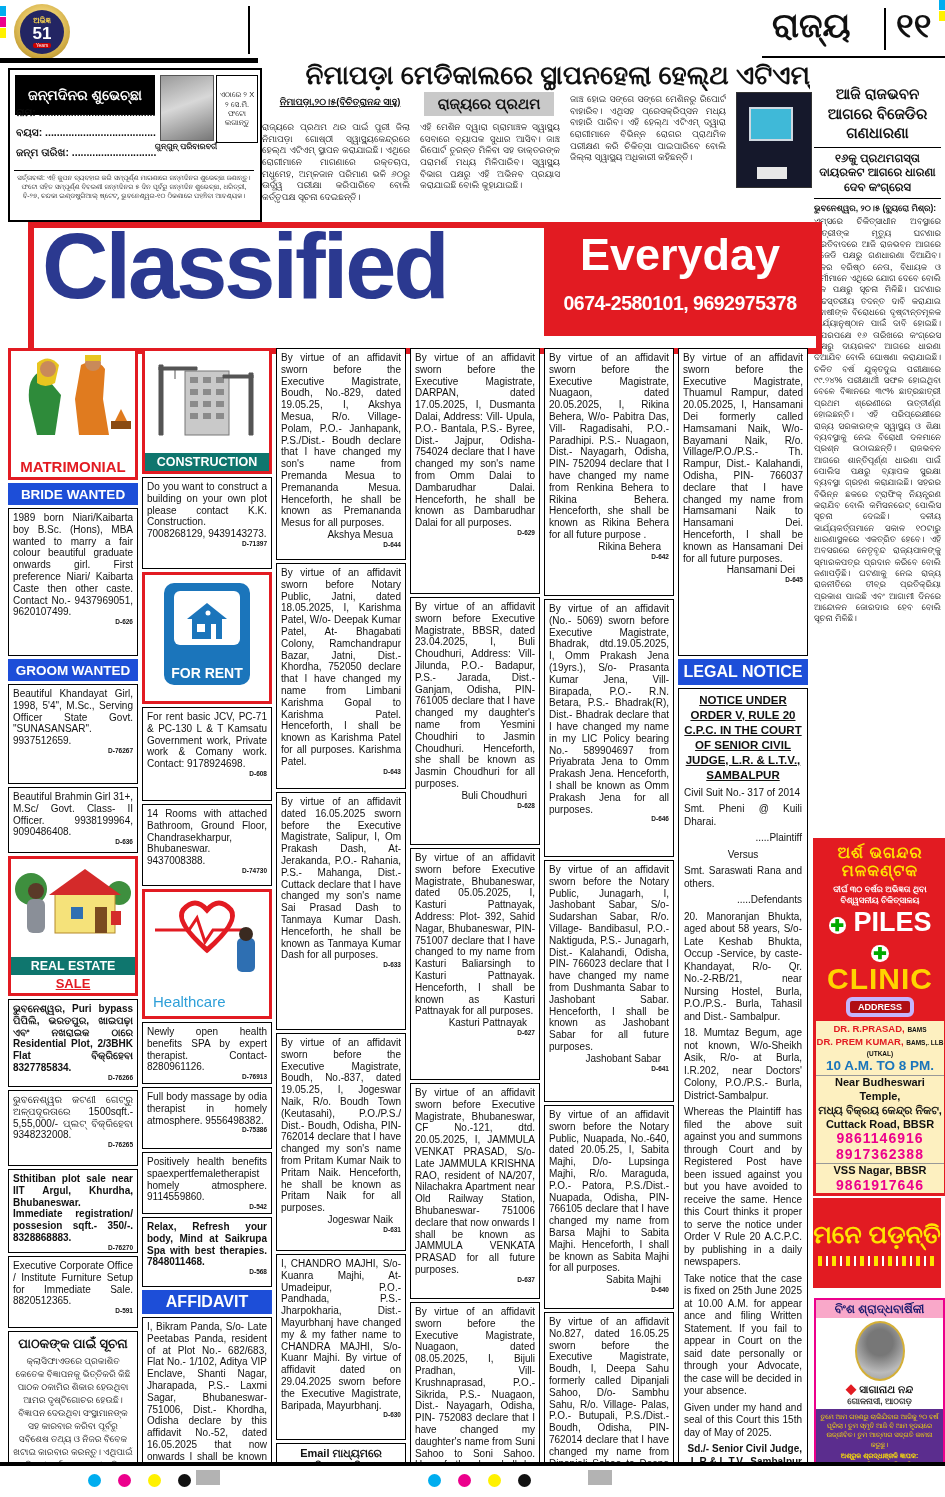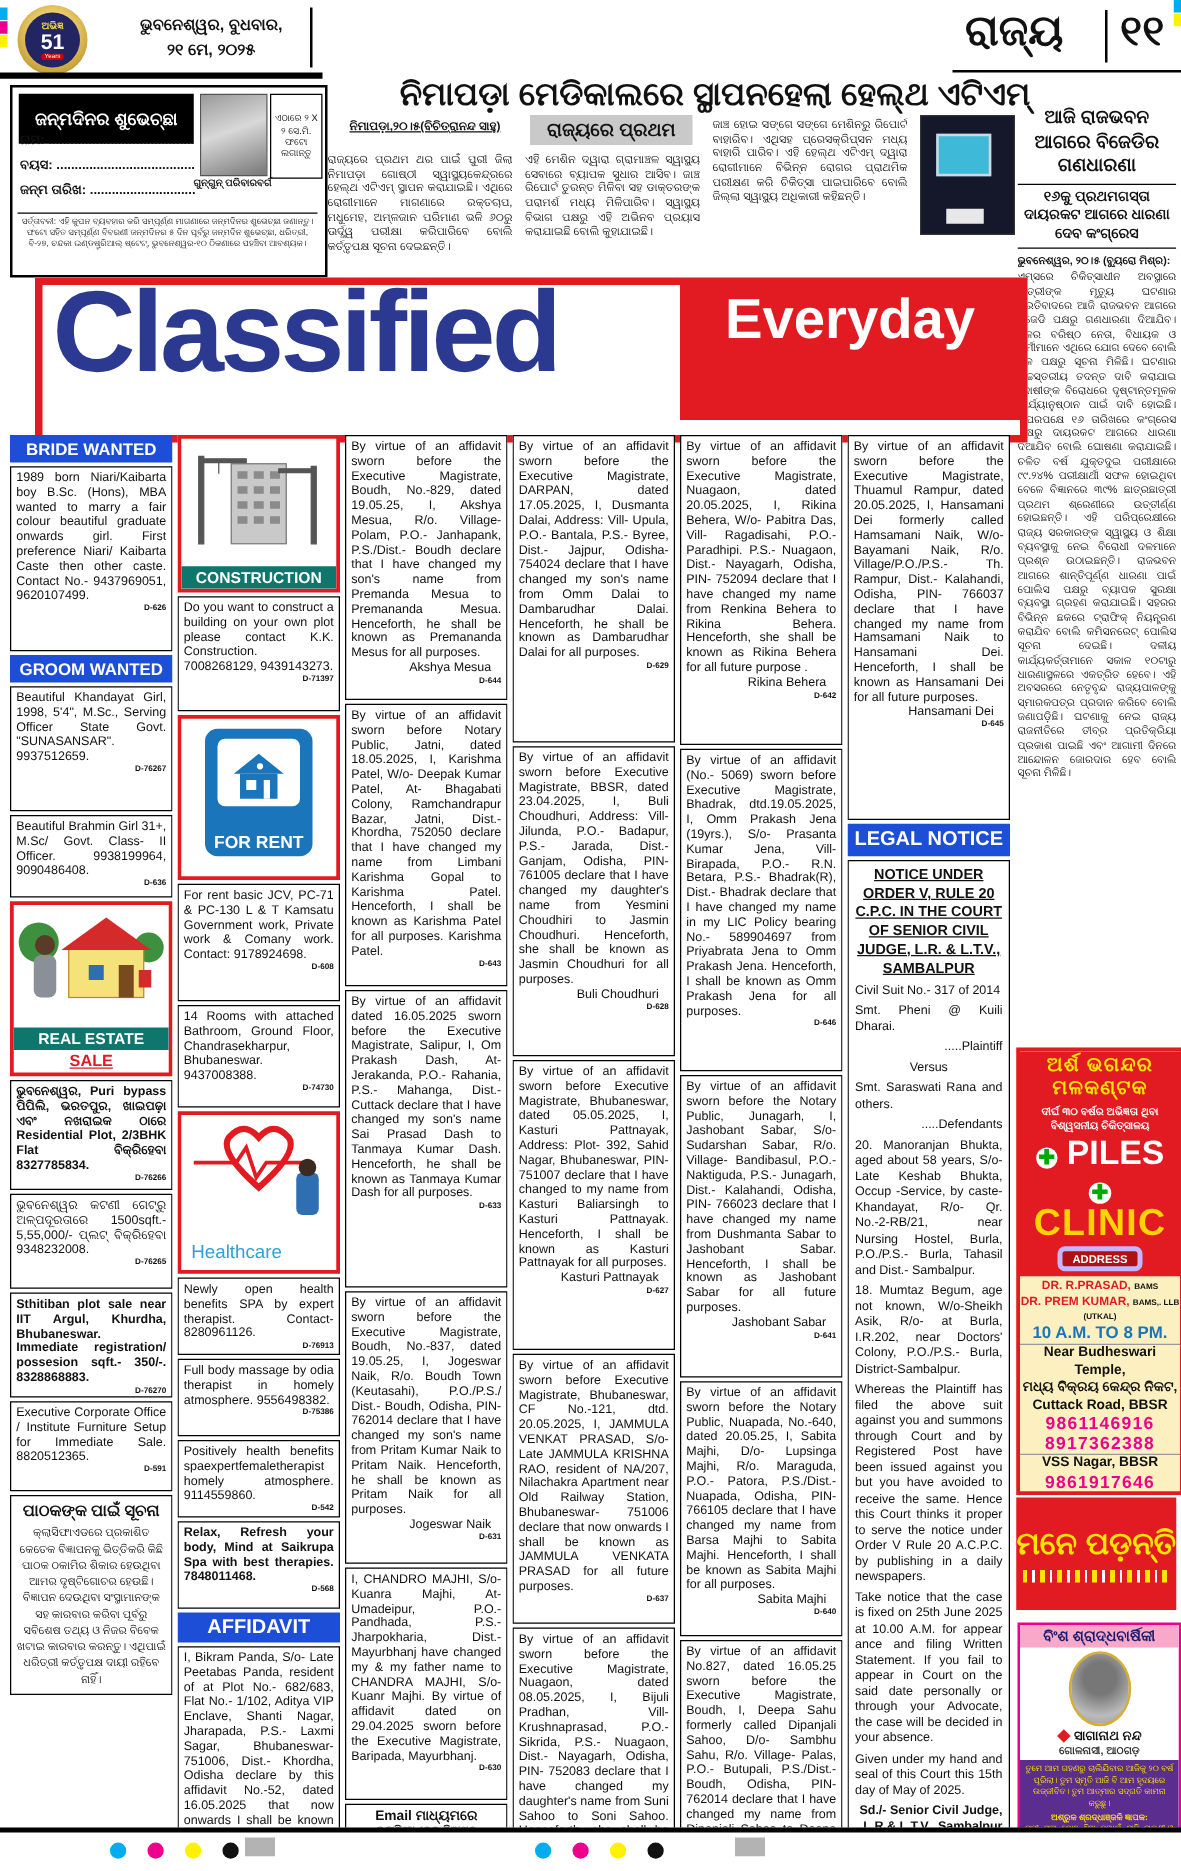--- a/index.html
+++ b/index.html
@@ -30,22 +30,22 @@
               white-space:nowrap;overflow:hidden;}
   .bday-photo{position:absolute;left:150px;top:5px;width:52px;height:64px;
               background:linear-gradient(160deg,#9a9a9a,#d8d8d8 45%,#777 100%);border:1px solid #555;}
   .bday-cap{position:absolute;left:144px;top:72px;width:64px;font-size:8px;font-weight:bold;
             text-align:center;line-height:1.2;}
   .bday-paste{position:absolute;left:206px;top:5px;width:38px;height:64px;border:1.5px solid #000;
               font-size:7.5px;text-align:center;display:flex;align-items:center;padding:1px;line-height:1.25;}
   .bday-terms{position:absolute;left:4px;top:100px;width:240px;border-top:1px solid #000;
               padding-top:2px;font-size:6.8px;line-height:1.35;text-align:center;color:#222;}
   
-  .lead-headline{position:absolute;left:262px;top:60px;width:548px;text-align:center;
-                 font-size:26px;font-weight:bold;white-space:nowrap;overflow:hidden;padding-left:36px;}
+  .lead-headline{position:absolute;left:262px;top:60px;width:548px;text-align:right;
+                 font-size:26px;font-weight:bold;white-space:nowrap;overflow:hidden;}
   .lead-byline{position:absolute;left:264px;top:96px;width:152px;font-size:9.5px;font-weight:bold;
                text-decoration:underline;text-align:center;}
   .kicker{position:absolute;left:424px;top:92px;width:130px;height:24px;background:#c9c9c9;
           font-size:15px;font-weight:bold;display:flex;align-items:center;justify-content:center;}
   .lead-col{position:absolute;font-size:9px;line-height:1.3;text-align:justify;overflow:hidden;}
   .atm-photo{position:absolute;left:736px;top:92px;width:74px;height:94px;background:#15182b;
              border:1px solid #333;}
   .atm-screen{position:absolute;left:12px;top:14px;width:40px;height:30px;background:#3fb9d8;
               border:2px solid #cfd8e0;}
   .atm-base{position:absolute;left:20px;bottom:8px;width:30px;height:12px;background:#e8e8e8;}
@@ -142,24 +142,20 @@
   <div class="edge-strip" style="left:939px;top:0;background:#00adef"></div>
   <div class="edge-strip" style="left:939px;top:11px;background:#fff100"></div>
 
   <div class="logo-ring">
     <div class="logo-core">
       <span class="l1">ଅଭିଜ୍ଞ</span>
       <span class="l2">51</span>
       <span class="l3">Years</span>
     </div>
   </div>
-  <div class="dateline">
-    <div>ଭୁବନେଶ୍ୱର, ବୁଧବାର,</div>
-    <div>୨୧ ମେ, ୨୦୨୫</div>
-  </div>
   <div class="hdr-vline"></div>
   <div class="section-name">ରାଜ୍ୟ</div>
   <div class="page-vline"></div>
   <div class="page-num">୧୧</div>
   <div class="hdr-rule-r"></div>
   <div class="hdr-bar-l"></div>
 
   <div class="bday">
     <div class="bday-title">ଜନ୍ମଦିନର ଶୁଭେଚ୍ଛା</div>
     <div class="bday-field" style="top:36px">ନାମ: ..........................................</div>
@@ -186,24 +182,38 @@
     <div class="side-hl">ଆଜି ରାଜଭବନ ଆଗରେ ବିଜେଡିର ଗଣଧାରଣା</div>
     <div class="side-sub">୧୬କୁ ପ୍ରଥମଗସ୍ତା ଦାୟରକଟ ଆଗରେ ଧାରଣା ଦେବ କଂଗ୍ରେସ</div>
     <div class="side-by">ଭୁବନେଶ୍ୱର, ୨୦।୫ (ବ୍ୟୁରୋ ମିଶ୍ର):</div>
     <div class="side-body">ଏମ୍ସରେ ଚିକିତ୍ସାଧୀନ ଅବସ୍ଥାରେ ଛାତ୍ରୀଙ୍କ ମୃତ୍ୟୁ ଘଟଣାର ପ୍ରତିବାଦରେ ଆଜି ରାଜଭବନ ଆଗରେ ବିଜେଡି ପକ୍ଷରୁ ଗଣଧାରଣା ଦିଆଯିବ। ଦଳର ବରିଷ୍ଠ ନେତା, ବିଧାୟକ ଓ କର୍ମୀମାନେ ଏଥିରେ ଯୋଗ ଦେବେ ବୋଲି ଦଳ ପକ୍ଷରୁ ସୂଚନା ମିଳିଛି। ଘଟଣାର ଉଚ୍ଚସ୍ତରୀୟ ତଦନ୍ତ ଦାବି କରାଯାଇ ଦୋଷୀଙ୍କ ବିରୋଧରେ ଦୃଷ୍ଟାନ୍ତମୂଳକ କାର୍ଯ୍ୟାନୁଷ୍ଠାନ ପାଇଁ ଦାବି ହୋଇଛି। ଅପରପକ୍ଷେ ୧୬ ତାରିଖରେ କଂଗ୍ରେସ ପକ୍ଷରୁ ଦାୟରକଟ ଆଗରେ ଧାରଣା ଦିଆଯିବ ବୋଲି ଘୋଷଣା କରାଯାଇଛି। ଚଳିତ ବର୍ଷ ଯୁକ୍ତଦୁଇ ପରୀକ୍ଷାରେ ୯୯.୨୪% ପରୀକ୍ଷାର୍ଥୀ ସଫଳ ହୋଇଥିବା ବେଳେ ବିଜ୍ଞାନରେ ୩୯% ଛାତ୍ରଛାତ୍ରୀ ପ୍ରଥମ ଶ୍ରେଣୀରେ ଉତ୍ତୀର୍ଣ୍ଣ ହୋଇଛନ୍ତି। ଏହି ପରିପ୍ରେକ୍ଷୀରେ ରାଜ୍ୟ ସରକାରଙ୍କ ସ୍ୱାସ୍ଥ୍ୟ ଓ ଶିକ୍ଷା ବ୍ୟବସ୍ଥାକୁ ନେଇ ବିରୋଧୀ ଦଳମାନେ ପ୍ରଶ୍ନ ଉଠାଇଛନ୍ତି। ରାଜଭବନ ଆଗରେ ଶାନ୍ତିପୂର୍ଣ୍ଣ ଧାରଣା ପାଇଁ ପୋଲିସ ପକ୍ଷରୁ ବ୍ୟାପକ ସୁରକ୍ଷା ବ୍ୟବସ୍ଥା ଗ୍ରହଣ କରାଯାଇଛି। ସହରର ବିଭିନ୍ନ ଛକରେ ଟ୍ରାଫିକ୍ ନିୟନ୍ତ୍ରଣ କରାଯିବ ବୋଲି କମିସନରେଟ୍ ପୋଲିସ ସୂଚନା ଦେଇଛି। ଦଳୀୟ କାର୍ଯ୍ୟକର୍ତ୍ତାମାନେ ସକାଳ ୧୦ଟାରୁ ଧାରଣାସ୍ଥଳରେ ଏକତ୍ରିତ ହେବେ। ଏହି ଅବସରରେ ନେତୃବୃନ୍ଦ ରାଜ୍ୟପାଳଙ୍କୁ ସ୍ମାରକପତ୍ର ପ୍ରଦାନ କରିବେ ବୋଲି ଜଣାପଡ଼ିଛି। ଘଟଣାକୁ ନେଇ ରାଜ୍ୟ ରାଜନୀତିରେ ତୀବ୍ର ପ୍ରତିକ୍ରିୟା ପ୍ରକାଶ ପାଇଛି ଏବଂ ଆଗାମୀ ଦିନରେ ଆନ୍ଦୋଳନ ଜୋରଦାର ହେବ ବୋଲି ସୂଚନା ମିଳିଛି।</div>
   </div>
 
   <div class="banner">
     <div class="banner-word">Classified</div>
     <div class="banner-red">
       <div class="banner-ev">Everyday</div>
+      <div class="banner-ph">0674-2580101, 9692975378</div>
     </div>
   </div>
 
   <div class="col" style="left:8px">
+    <div class="picbox" style="height:126px">
+      <svg width="122" height="96" viewBox="0 0 122 96">
+        <path d="M30 20 q-14 6 -12 30 l8 34 h18 l6 -40 z" fill="#2e8b3a"></path>
+        <path d="M26 12 q12 -10 22 2 l-4 18 q-10 6 -18 0 z" fill="#e8c520"></path>
+        <circle cx="37" cy="18" r="8" fill="#c98a5a"></circle>
+        <path d="M70 14 q16 -8 24 4 l-2 30 l6 36 h-30 l-4 -36 z" fill="#e07b1f"></path>
+        <circle cx="82" cy="12" r="8" fill="#c98a5a"></circle>
+        <rect x="74" y="4" width="16" height="6" fill="#e8c520"></rect>
+        <path d="M104 70 l6 -12 l6 12 z" fill="#e07b1f"></path>
+        <rect x="100" y="70" width="20" height="8" fill="#8a4b12"></rect>
+      </svg>
+      <div class="lbl-red-text">MATRIMONIAL</div>
+    </div>
     <div class="redhead" style="height:22px">BRIDE WANTED</div>
     <div class="adbox" style="height:140px">
       <span>1989 born Niari/Kaibarta boy B.Sc. (Hons), MBA wanted to marry a fair colour beautiful graduate onwards girl. First preference Niari/ Kaibarta Caste then other caste. Contact No.- 9437969051, 9620107499.</span>
       <div class="dno">D-626</div>
     </div>
     <div class="redhead" style="height:22px">GROOM WANTED</div>
     <div class="adbox" style="height:92px">
       <span>Beautiful Khandayat Girl, 1998, 5'4", M.Sc., Serving Officer State Govt. "SUNASANSAR". 9937512659.</span>
       <div class="dno">D-76267</div>
     </div>

